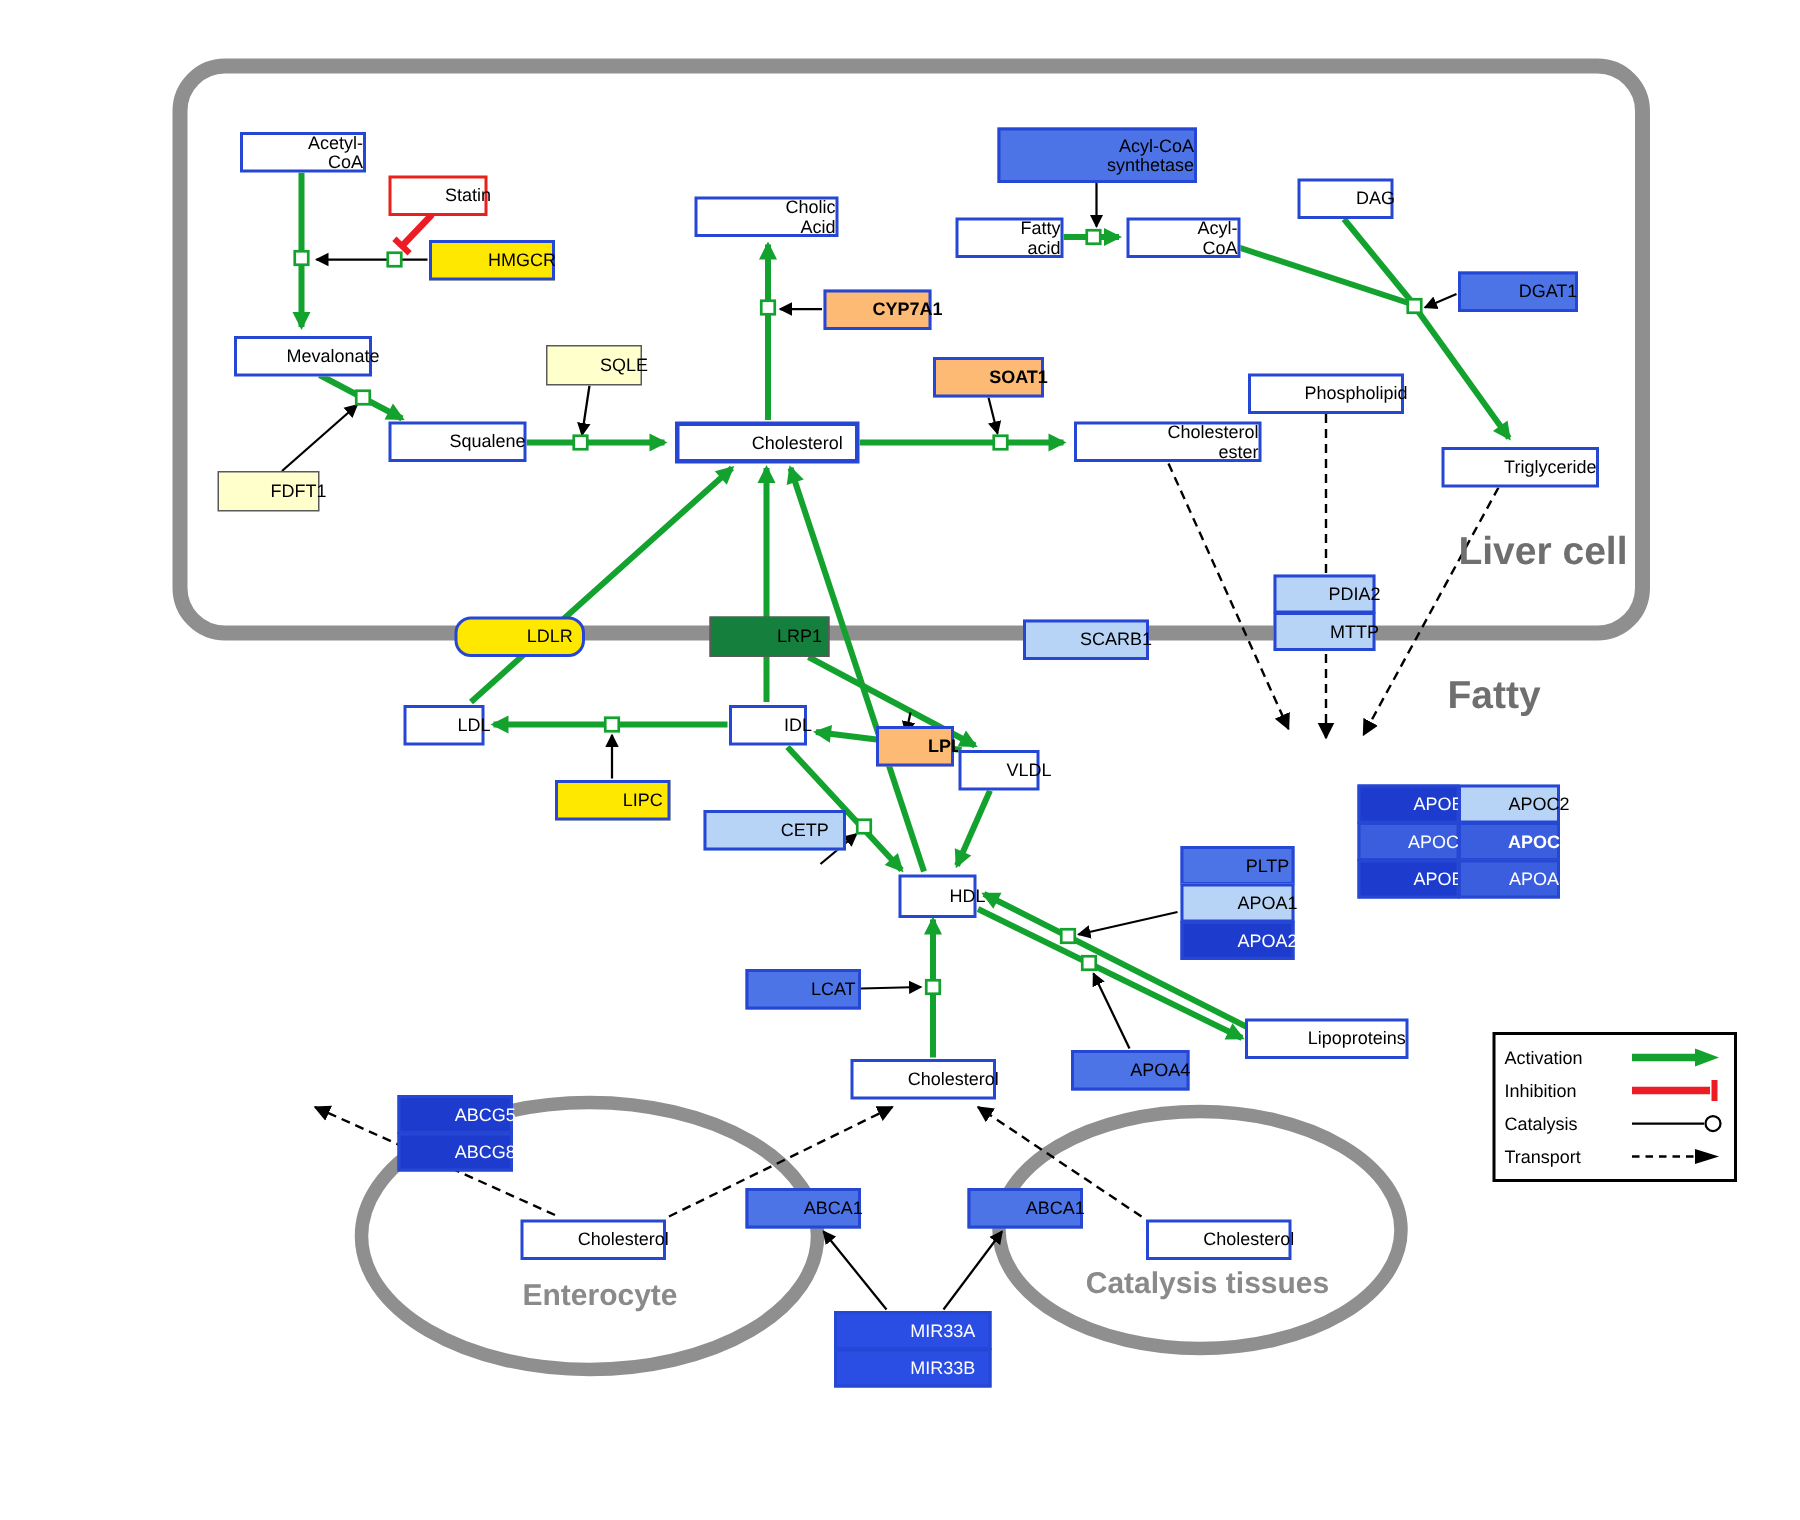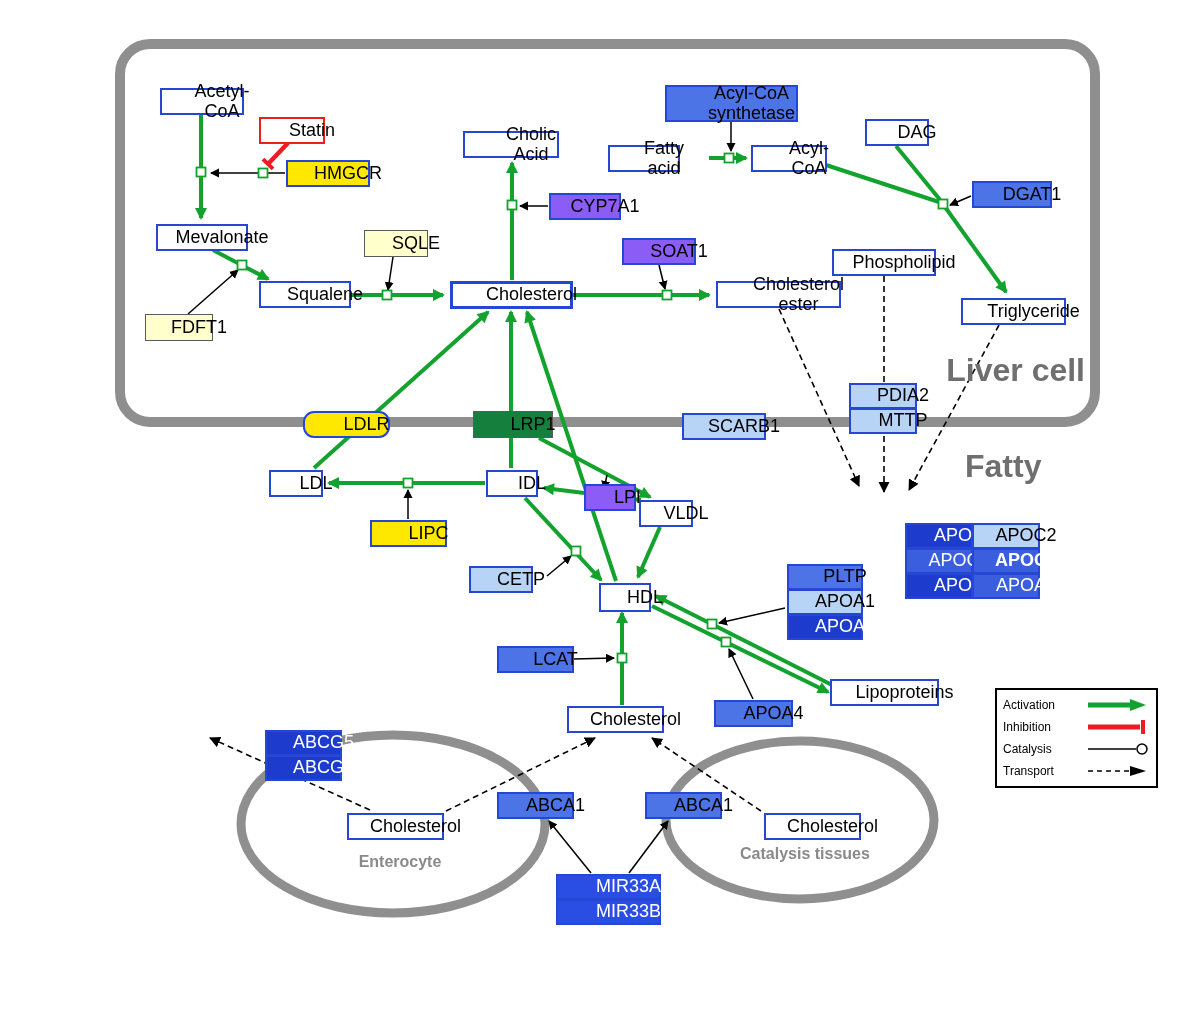--- a/index.html
+++ b/index.html
@@ -1,44 +1,44 @@
 <!DOCTYPE html>
 <html><head>
 <meta charset="utf-8">
 <style>
   html,body{margin:0;padding:0;background:#fff;font-family:"Liberation Sans",sans-serif;}
   .canvas{position:relative;width:1200px;height:1013px;background:#fff;overflow:hidden;}
   svg.layer{position:absolute;left:0;top:0;width:1200px;height:1013px;z-index:1;}
   #node-layer{position:absolute;left:0;top:0;width:1200px;height:1013px;z-index:3;pointer-events:none;}
   .node{position:absolute;box-sizing:border-box;display:flex;align-items:center;justify-content:center;
-        text-align:center;font-size:18px;line-height:1.08;color:#000;background:#fff;
+        text-align:right;font-size:12px;line-height:1.08;color:#000;background:#fff;
         border:2px solid #2646d4;pointer-events:auto;padding-left:40px;}
   .metabolite{background:#fff;}
   .metabolite-bold{border-width:3px;}
   .statin{border-color:#e8211d;}
   .yellow{background:#ffe800;}
   .cream{background:#ffffcc;border:1.5px solid #5a5a5a;}
   .khaki{background:#15803d;border:1.5px solid #5a5a5a;}
-  .skyblue{background:#8b5cf6;}
+  .skyblue{background:#fdba74;font-weight:bold;}
   .lightblue{background:#b7d3f6;}
   .medblue{background:#4d74e6;}
   .medblue-dark{background:#3a5ede;color:#fff;}
   .darkblue{background:#1d3ccd;color:#fff;}
   .blue{background:#2a4de4;color:#fff;}
 
   .edge-activation{fill:none;stroke:#13a22e;stroke-width:4;}
   .edge-catalysis{fill:none;stroke:#000;stroke-width:1.5;}
   .edge-transport{fill:none;stroke:#000;stroke-width:1.6;stroke-dasharray:6 4;}
   .edge-inhibition{fill:none;stroke:#ed1c24;stroke-width:4.5;}
   .anchor{fill:#fff;stroke:#13a22e;stroke-width:1.8;}
   .compartment{fill:none;stroke:#8f8f8f;}
 
   .comp-label{position:absolute;z-index:2;font-weight:bold;color:#6f6f6f;}
-  .comp-label.big{font-size:32px;}
-  .comp-label.mid{font-size:16px;color:#8a8a8a;}
+  .comp-label.big{font-size:26px;}
+  .comp-label.mid{font-size:20px;color:#8a8a8a;}
 
   .legend{position:absolute;left:995px;top:688px;width:163px;height:100px;z-index:4;
           background:#fff;border:2px solid #000;box-sizing:border-box;
           display:flex;flex-direction:column;justify-content:space-around;padding:4px 6px;}
   .legend-row{display:flex;align-items:center;justify-content:space-between;}
   .legend-row span{font-size:12px;color:#000;}
 </style>
 </head>
 <body>
 
@@ -136,37 +136,37 @@
       <div class="node metabolite" style="left: 156px; top: 224px; width: 92px; height: 27px;">Mevalonate</div>
       <div class="node cream" style="left: 364px; top: 230px; width: 64px; height: 27px;">SQLE</div>
       <div class="node cream" style="left: 145px; top: 314px; width: 68px; height: 27px;">FDFT1</div>
       <div class="node metabolite" style="left: 259px; top: 281px; width: 92px; height: 27px;">Squalene</div>
       <div class="node metabolite" style="left: 463px; top: 131px; width: 96px; height: 27px;">Cholic Acid</div>
       <div class="node skyblue" style="left: 549px; top: 193px; width: 72px; height: 27px;">CYP7A1</div>
       <div class="node metabolite-bold" style="left: 450px; top: 281px; width: 123px; height: 28px;">Cholesterol</div>
       <div class="node skyblue" style="left: 622px; top: 238px; width: 74px; height: 27px;">SOAT1</div>
       <div class="node metabolite" style="left: 716px; top: 281px; width: 125px; height: 27px;">Cholesterol ester</div>
       <div class="node medblue" style="left: 665px; top: 85px; width: 133px; height: 37px;">Acyl-CoA synthetase</div>
-      <div class="node metabolite" style="left: 608px; top: 145px; width: 72px; height: 27px;">Fatty acid</div>
+      <div class="node metabolite" style="left: 637px; top: 145px; width: 72px; height: 27px;">Fatty acid</div>
       <div class="node metabolite" style="left: 751px; top: 145px; width: 76px; height: 27px;">Acyl-CoA</div>
       <div class="node metabolite" style="left: 865px; top: 119px; width: 64px; height: 27px;">DAG</div>
       <div class="node medblue" style="left: 972px; top: 181px; width: 80px; height: 27px;">DGAT1</div>
       <div class="node metabolite" style="left: 832px; top: 249px; width: 104px; height: 27px;">Phospholipid</div>
       <div class="node metabolite" style="left: 961px; top: 298px; width: 105px; height: 27px;">Triglyceride</div>
       <div class="node yellow" style="left: 303px; top: 411px; width: 87px; height: 27px; border-radius: 11px;">LDLR</div>
       <div class="node khaki" style="left: 473px; top: 411px; width: 80px; height: 27px;">LRP1</div>
       <div class="node lightblue" style="left: 682px; top: 413px; width: 84px; height: 27px;">SCARB1</div>
       <div class="node lightblue" style="left: 849px; top: 383px; width: 68px; height: 26px;">PDIA2</div>
       <div class="node lightblue" style="left: 849px; top: 408px; width: 68px; height: 26px;">MTTP</div>
       <div class="node metabolite" style="left: 269px; top: 470px; width: 54px; height: 27px;">LDL</div>
       <div class="node metabolite" style="left: 486px; top: 470px; width: 52px; height: 27px;">IDL</div>
       <div class="node skyblue" style="left: 584px; top: 448px; width: 52px; height: 27px; margin-top: 36px;">LPL</div>
       <div class="node metabolite" style="left: 639px; top: 500px; width: 54px; height: 27px;">VLDL</div>
       <div class="node yellow" style="left: 370px; top: 520px; width: 77px; height: 27px;">LIPC</div>
-      <div class="node lightblue" style="left: 469px; top: 566px; width: 64px; height: 27px;">CETP</div>
+      <div class="node lightblue" style="left: 469px; top: 540px; width: 95px; height: 27px;">CETP</div>
       <div class="node metabolite" style="left: 599px; top: 583px; width: 52px; height: 29px;">HDL</div>
       <div class="node medblue" style="left: 787px; top: 564px; width: 76px; height: 26px;">PLTP</div>
       <div class="node lightblue" style="left: 787px; top: 589px; width: 76px; height: 26px;">APOA1</div>
       <div class="node darkblue" style="left: 787px; top: 614px; width: 76px; height: 26px;">APOA2</div>
       <div class="node darkblue" style="left: 905px; top: 523px; width: 68px; height: 26px;">APOE</div>
       <div class="node lightblue" style="left: 972px; top: 523px; width: 68px; height: 26px;">APOC2</div>
       <div class="node medblue-dark" style="left: 905px; top: 548px; width: 68px; height: 26px;">APOC1</div>
       <div class="node medblue-dark" style="left: 972px; top: 548px; width: 68px; height: 26px; font-weight: bold;">APOC3</div>
       <div class="node darkblue" style="left: 905px; top: 573px; width: 68px; height: 26px;">APOB</div>
       <div class="node medblue-dark" style="left: 972px; top: 573px; width: 68px; height: 26px;">APOA5</div>

